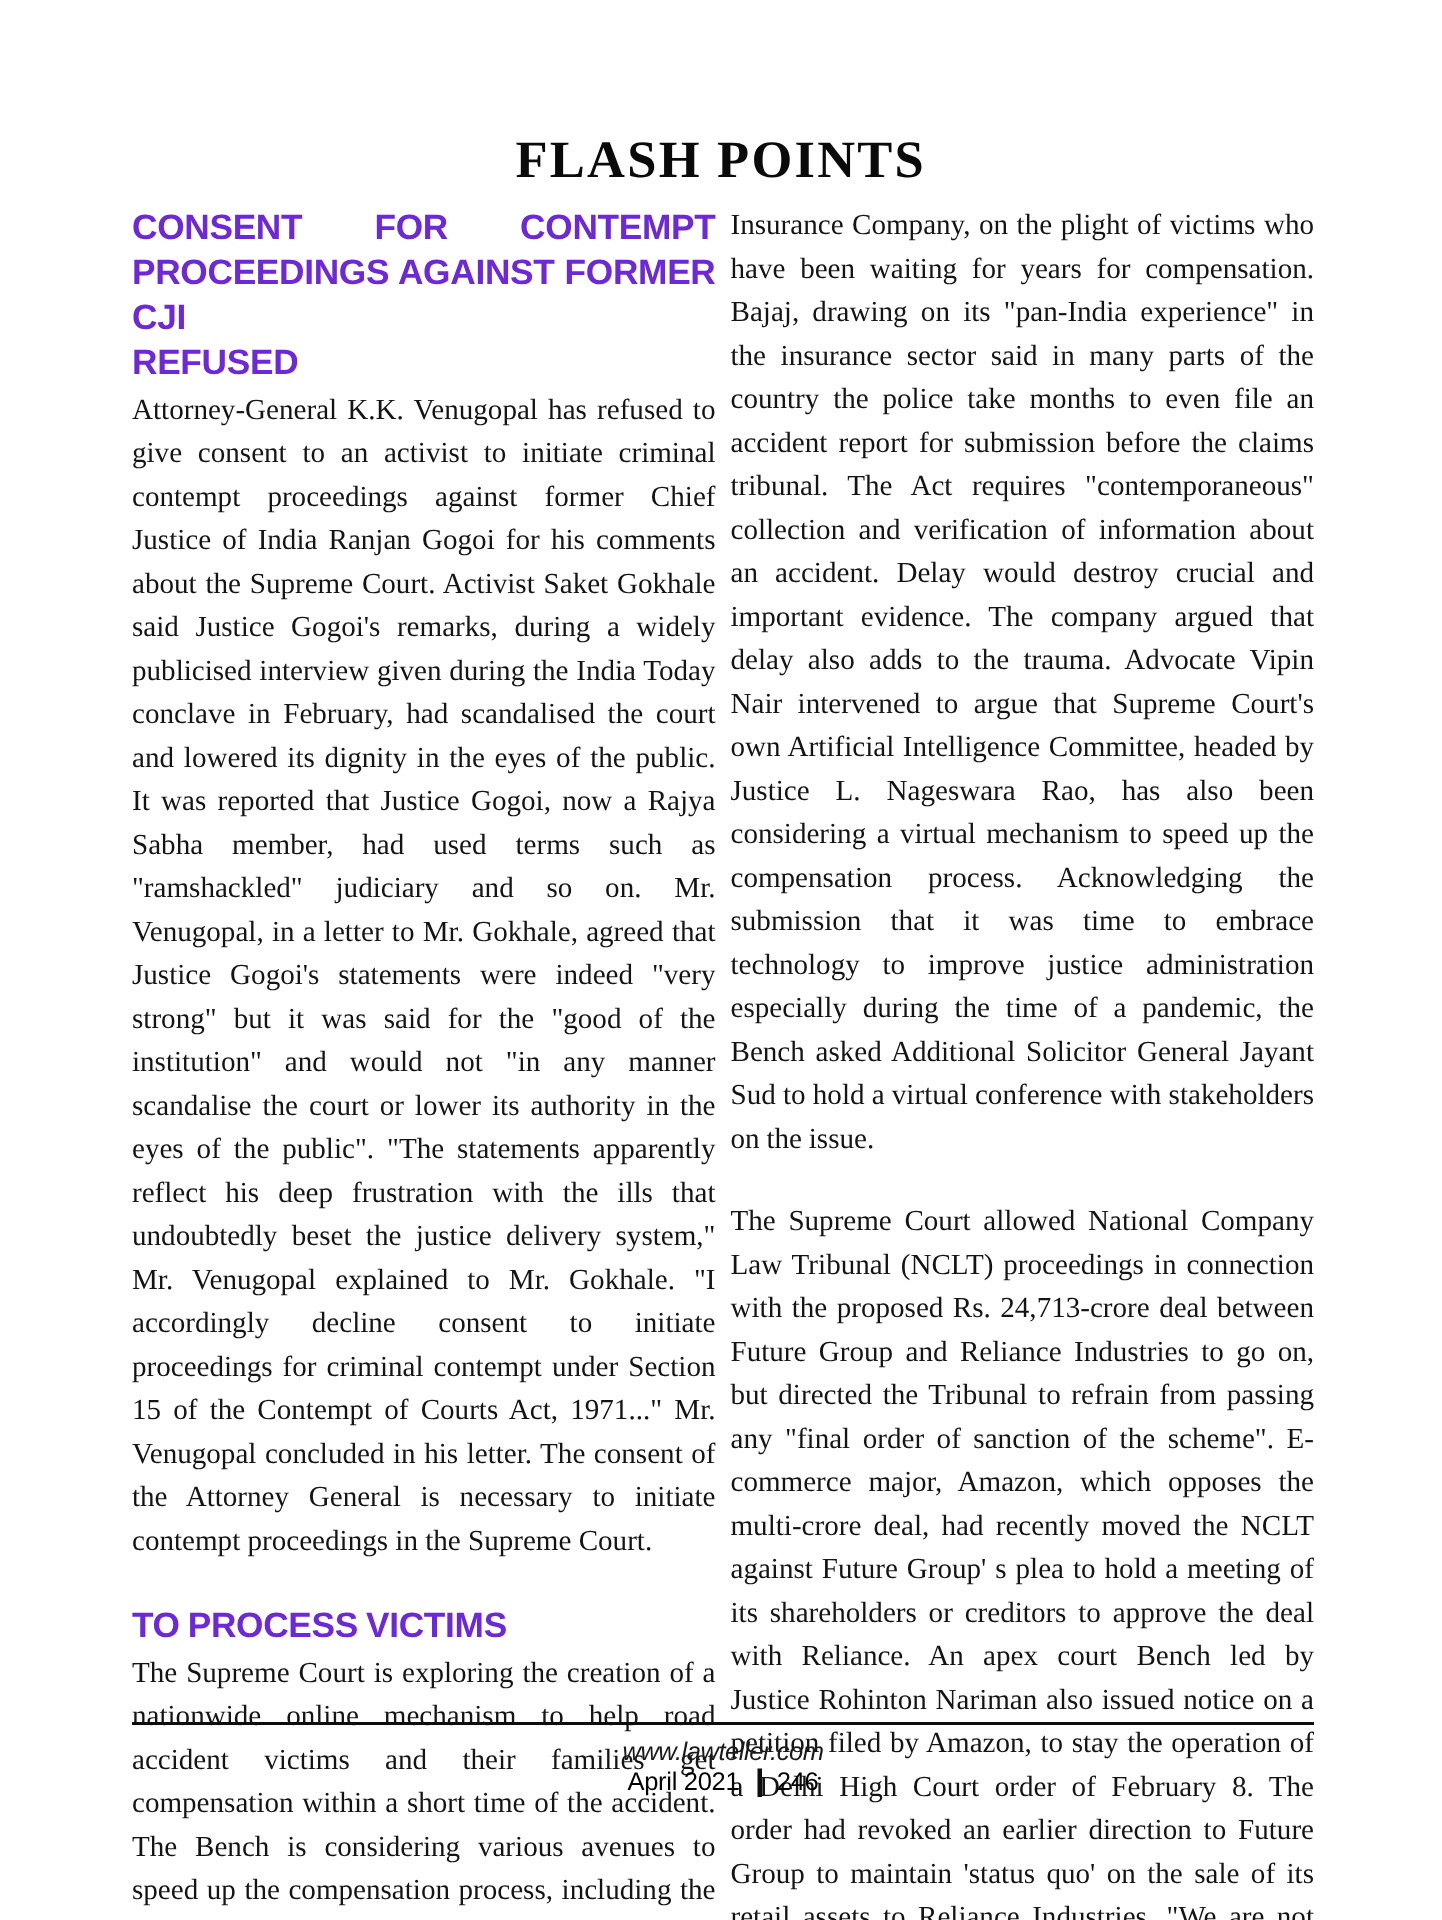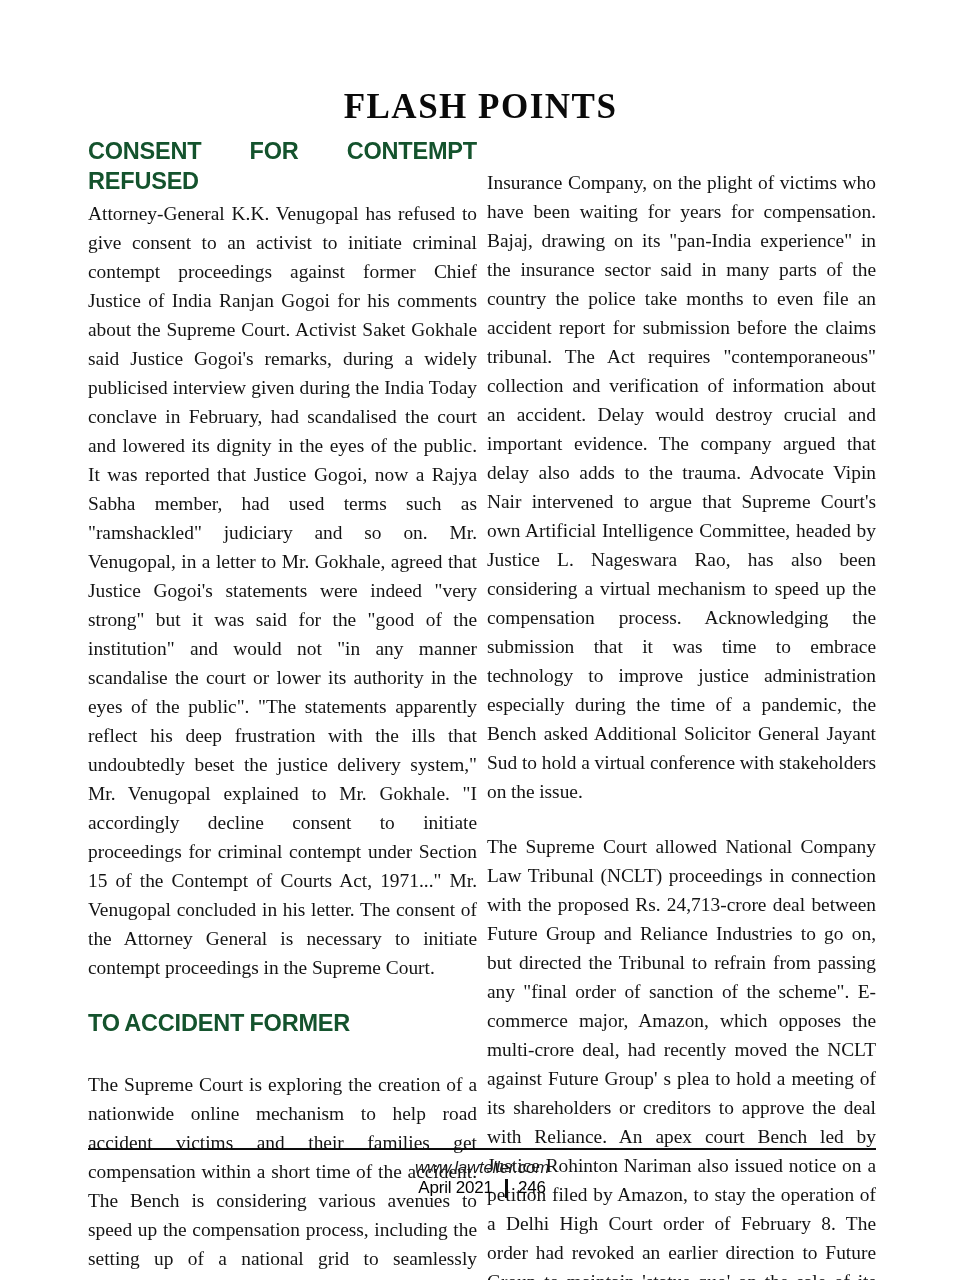--- a/index.html
+++ b/index.html
@@ -58,21 +58,21 @@
     width: 389px;
   }
 
   
   .sec-head {
     font-family: "Liberation Sans", sans-serif;
     font-weight: bold;
     font-size: 23.5px;
     line-height: 30px;
     letter-spacing: -0.2px;
-    color: #14532d;
+    color: #6d28d9;
     margin: 0 0 3px 0;
     text-align: justify;
     text-align-last: left;
     word-spacing: -1px;
   }
   .sec-head .line-just {
     display: block;
     text-align: justify;
     text-align-last: justify;
   }
@@ -84,21 +84,21 @@
   .body-p {
     font-family: "Liberation Serif", serif;
     font-size: 19.4px;
     line-height: 29px;
     text-align: justify;
     text-align-last: left;
     margin: 0;
     color: #141414;
     hyphens: none;
   }
-  .body-p.tight { word-spacing: -0.3px; margin-top: 32px; }
+  .body-p.tight { word-spacing: -0.3px; }
 
   .gap-between-sections {
     height: 26px;
   }
 
   
   .footer-rule {
     position: absolute;
     left: 88px;
     top: 1148px;
@@ -148,29 +148,30 @@
   <div class="masthead">
     <span class="masthead-title">FLASH POINTS</span>
   </div>
 
   <div class="columns">
 
     <div class="col">
 
       <h2 class="sec-head">
         <span class="line-just">CONSENT FOR CONTEMPT</span>
+        <span class="line-just">PROCEEDINGS AGAINST FORMER CJI</span>
         <span class="line-left">REFUSED</span>
       </h2>
 
       <p class="body-p">Attorney-General K.K. Venugopal has refused to give consent to an activist to initiate criminal contempt proceedings against former Chief Justice of India Ranjan Gogoi for his comments about the Supreme Court. Activist Saket Gokhale said Justice Gogoi's remarks, during a widely publicised interview given during the India Today conclave in February, had scandalised the court and lowered its dignity in the eyes of the public. It was reported that Justice Gogoi, now a Rajya Sabha member, had used terms such as "ramshackled" judiciary and so on. Mr. Venugopal, in a letter to Mr. Gokhale, agreed that Justice Gogoi's statements were indeed "very strong" but it was said for the "good of the institution" and would not "in any manner scandalise the court or lower its authority in the eyes of the public". "The statements apparently reflect his deep frustration with the ills that undoubtedly beset the justice delivery system," Mr. Venugopal explained to Mr. Gokhale. "I accordingly decline consent to initiate proceedings for criminal contempt under Section 15 of the Contempt of Courts Act, 1971..." Mr. Venugopal concluded in his letter. The consent of the Attorney General is necessary to initiate contempt proceedings in the Supreme Court.</p>
 
       <div class="gap-between-sections"></div>
 
       <h2 class="sec-head">
-        <span class="line-left">TO ACCIDENT FORMER</span>
+        <span class="line-left">TO PROCESS VICTIMS</span>
       </h2>
 
       <p class="body-p tight">The Supreme Court is exploring the creation of a nationwide online mechanism  to help road accident victims and their families get compensation within a short time of the accident. The Bench is considering various avenues to speed up the compensation process, including the setting up of a national grid to seamlessly disburse compensation across States to the online submission of police records and accident claim documents in Motor Accidents Claims Tribunals. The court's intervention came on a writ petition filed by one of India's largest insurance firms, Bajaj Allianz General</p>
     </div>
 
     <div class="col">
 
       <p class="body-p tight">Insurance Company, on the plight of victims who have been waiting for years for compensation. Bajaj, drawing on its "pan-India experience" in the insurance sector said in many parts of the country the police take months to even file an accident report for submission before the claims tribunal. The Act requires "contemporaneous" collection and verification of information about an accident. Delay would destroy crucial and important evidence. The company argued that delay also adds to the trauma. Advocate Vipin Nair intervened to argue that Supreme Court's own Artificial Intelligence Committee, headed by Justice L. Nageswara Rao, has also been considering a virtual mechanism to speed up the compensation process. Acknowledging the submission that it was time to embrace technology to improve justice administration especially during the time of a pandemic, the Bench asked Additional Solicitor General Jayant Sud to hold a virtual conference with stakeholders on the issue.</p>
 
       <div class="gap-between-sections"></div>

